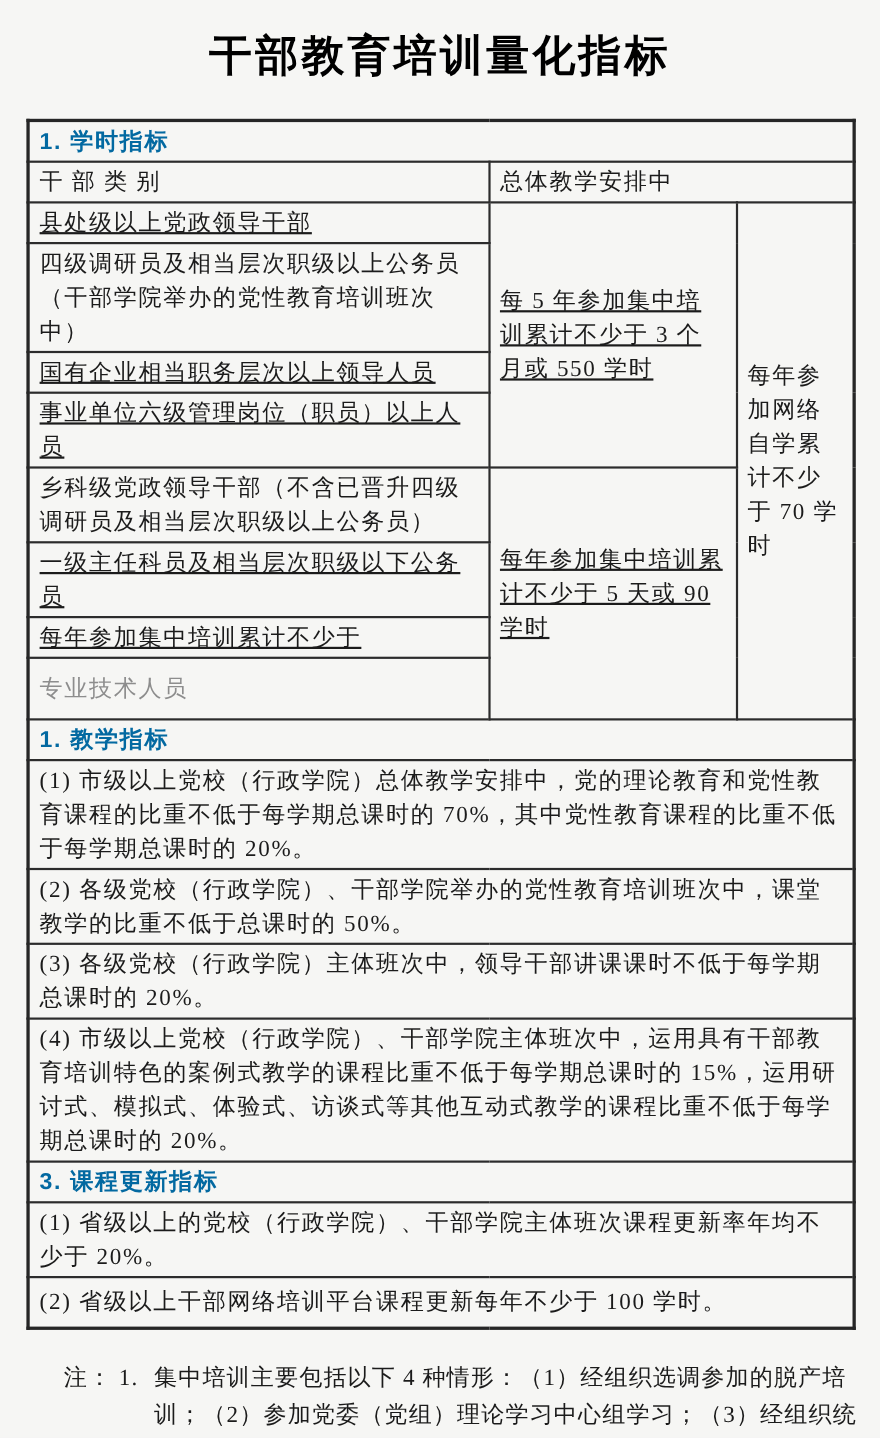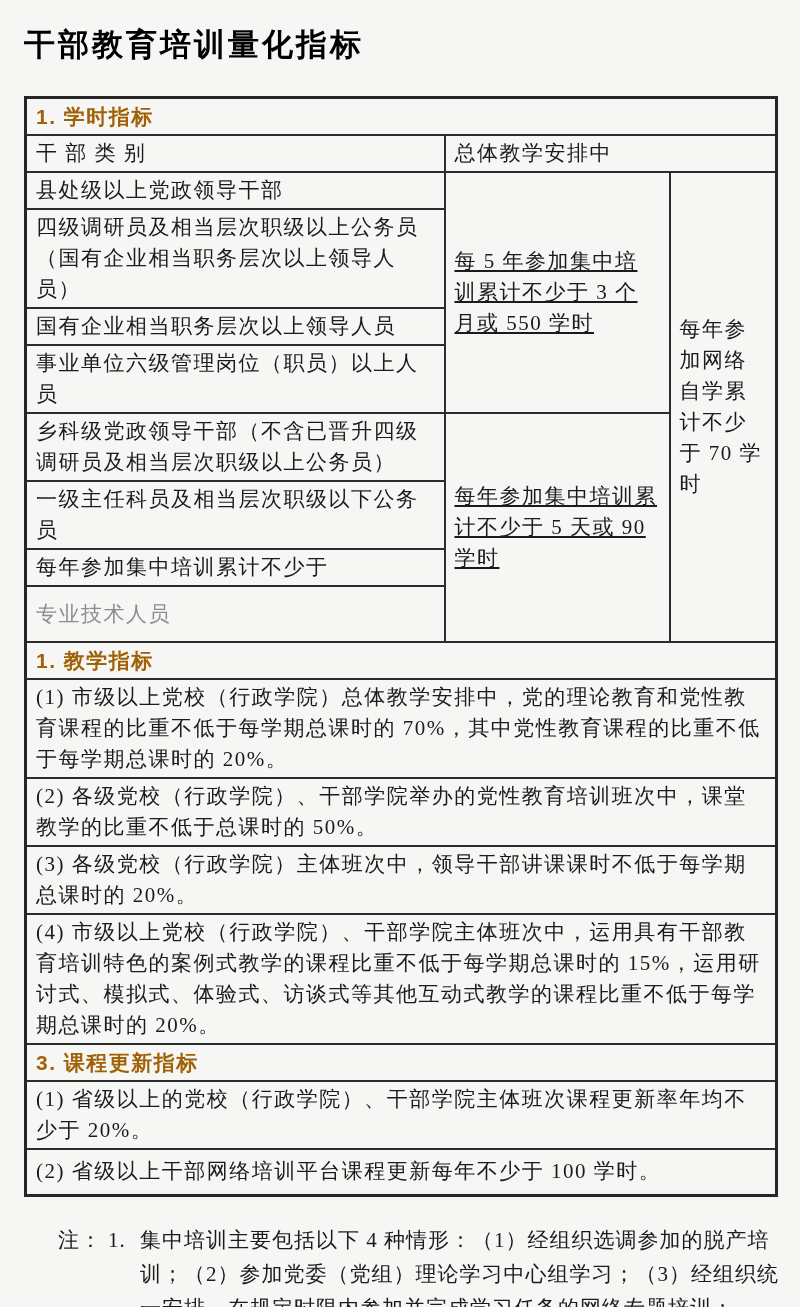--- a/index.html
+++ b/index.html
@@ -7,24 +7,24 @@
     margin: 0; padding: 0;
     width: 800px; height: 1307px;
     background: #f6f6f4;
     font-family: "Liberation Serif", "DejaVu Serif", serif;
     color: #1b1b1b;
     overflow: hidden;
   }
   .page { padding: 16px 24px 0 24px; }
 
   .doc-title {
-    text-align: left;
+    text-align: center;
     font-family: "Liberation Sans", "DejaVu Sans", sans-serif;
     font-weight: bold;
-    font-size: 31px;
+    font-size: 39px;
     letter-spacing: 3px;
     color: #000;
     margin: 8px 0 30px 0;
   }
 
   table.quota {
     width: 751px;
     border-collapse: collapse;
     table-layout: fixed;
     border: 3px solid #262626;
@@ -37,28 +37,28 @@
     letter-spacing: 1.5px;
     vertical-align: middle;
     word-break: break-all;
   }
   td.sec-header {
     font-family: "Liberation Sans", "DejaVu Sans", sans-serif;
     font-weight: bold;
     font-size: 22px;
     letter-spacing: 2px;
     height: 34px;
-    color: #a16207;
+    color: #0369a1;
   }
   td.col-header {
     text-align: left;
     letter-spacing: 8px;
     height: 34px;
   }
-  td.cat { height: 34px; }
+  td.cat { height: 34px; text-decoration: underline; }
   td.cat-double { height: 64px; }
   td.cat-faded { height: 56px; color: #8d8d8d; }
   td.req { vertical-align: middle; line-height: 37px; letter-spacing: 1px; text-decoration: underline; }
   td.req-narrow { vertical-align: middle; line-height: 36px; letter-spacing: 1px; padding: 2px 7px; }
   td.rule { padding: 5px 9px; line-height: 33px; }
   td.rule-last { height: 46px; }
 
   .notes {
     margin: 26px 0 0 34px;
     width: 730px;
@@ -92,21 +92,21 @@
       <tr>
         <td class="col-header">干 部 类 别</td>
         <td colspan="2" class="col-header">总体教学安排中</td>
       </tr>
       <tr>
         <td class="cat">县处级以上党政领导干部</td>
         <td class="req" rowspan="4">每 5 年参加集中培训累计不少于 3 个月或 550 学时</td>
         <td class="req-narrow" rowspan="8">每年参加网络自学累计不少于 70 学时</td>
       </tr>
       <tr>
-        <td class="cat-double">四级调研员及相当层次职级以上公务员（国有企业相当职务层次以上领导人员）</td>
+        <td class="cat-double">四级调研员及相当层次职级以上公务员（干部学院举办的党性教育培训班次中）</td>
       </tr>
       <tr>
         <td class="cat">国有企业相当职务层次以上领导人员</td>
       </tr>
       <tr>
         <td class="cat">事业单位六级管理岗位（职员）以上人员</td>
       </tr>
       <tr>
         <td class="cat-double">乡科级党政领导干部（不含已晋升四级调研员及相当层次职级以上公务员）</td>
         <td class="req" rowspan="4">每年参加集中培训累计不少于 5 天或 90 学时</td>

